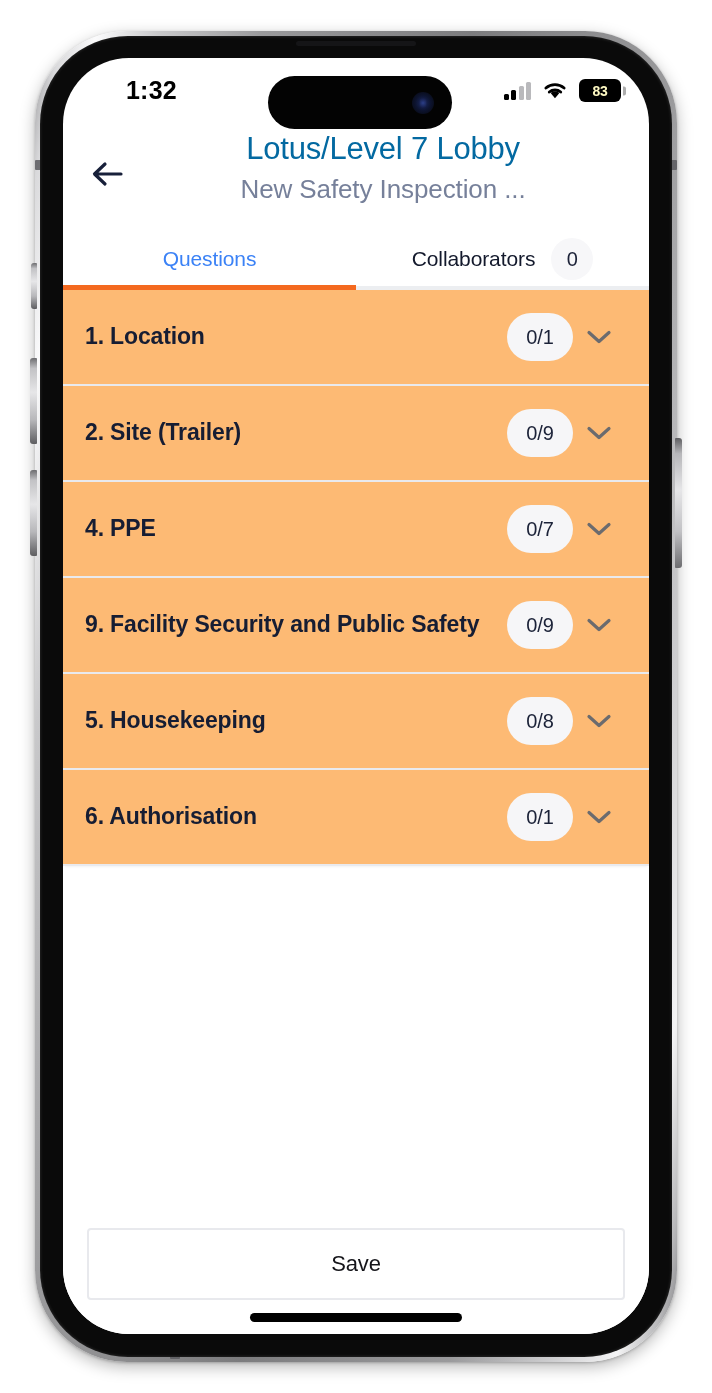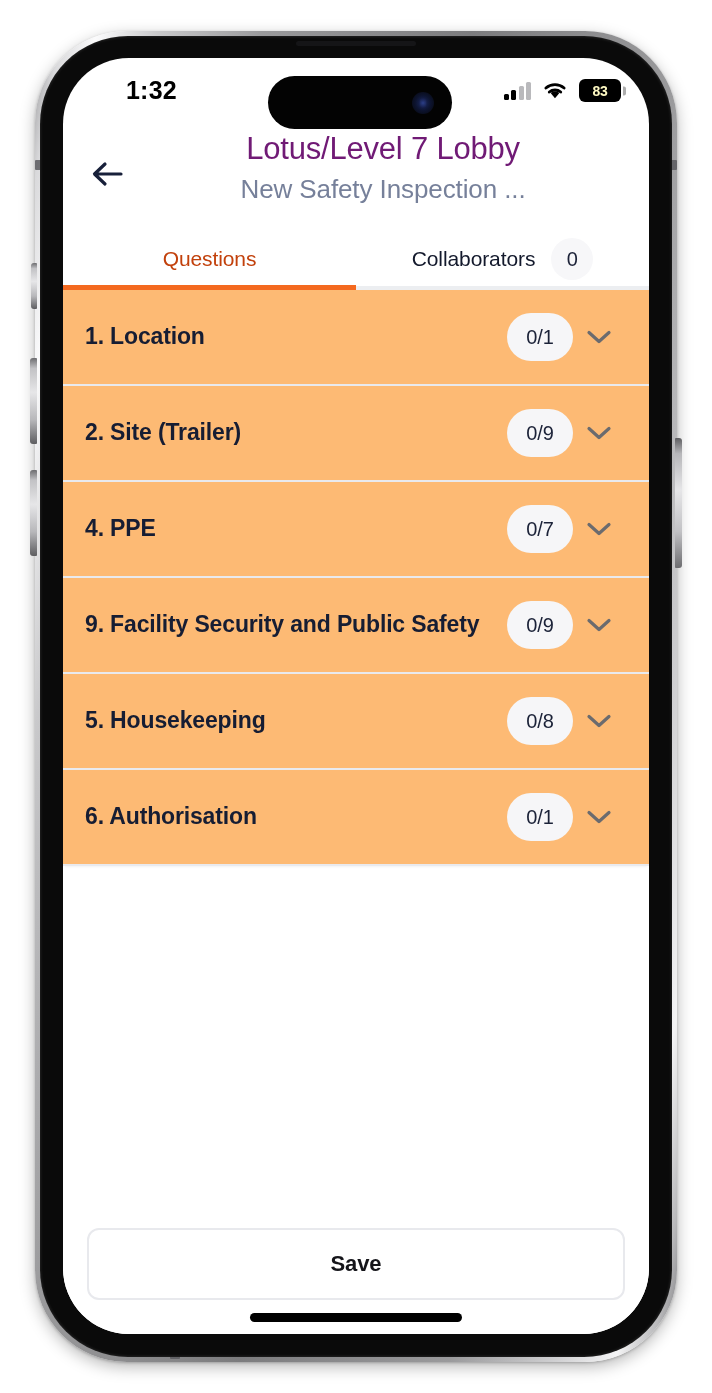--- a/index.html
+++ b/index.html
@@ -197,21 +197,21 @@
   }
   .titles {
     position: absolute;
     left: 74px; right: 20px;
     top: 10px;
     text-align: center;
   }
   .page-title {
     font-size: 31px;
     font-weight: normal;
-    color: #701a75;
+    color: #0369a1;
     line-height: 1.22;
     letter-spacing: -0.2px;
     white-space: nowrap;
   }
   .page-subtitle {
     font-size: 26px;
     font-weight: normal;
     color: #76809a;
     line-height: 1.32;
     letter-spacing: -0.1px;
@@ -230,21 +230,21 @@
   }
   .tab {
     flex: 1 1 50%;
     display: flex;
     align-items: center;
     justify-content: center;
     gap: 16px;
     position: relative;
   }
   .tab-label { font-size: 21px; letter-spacing: -0.1px; }
-  .tab.active .tab-label { color: #c2410c; }
+  .tab.active .tab-label { color: #3b82f6; }
   .tab.inactive .tab-label { color: #13192c; }
   .tab-badge {
     width: 42px; height: 42px;
     border-radius: 50%;
     background: #f7f7f9;
     display: flex; align-items: center; justify-content: center;
     font-size: 20px;
     color: #1c2238;
   }
   .tab-underline {
@@ -320,26 +320,25 @@
     background: #ffffff;
     display: flex;
     align-items: flex-start;
     gap: 20px;
     padding: 12px 24px 0 24px;
     box-sizing: border-box;
   }
   .btn {
     flex: 1 1 0;
     height: 72px;
-    border-radius: 12px;
+    border-radius: 4px;
     display: flex; align-items: center; justify-content: center;
     font-size: 22px;
     letter-spacing: -0.1px;
     box-sizing: border-box;
-    font-weight: bold;
   }
   .btn-save {
     background: #ffffff;
     border: 2px solid #e8e9ed;
     color: #15151a;
   }
   .btn-complete {
     background: #f96a21;
     color: #ffffff;
   }

